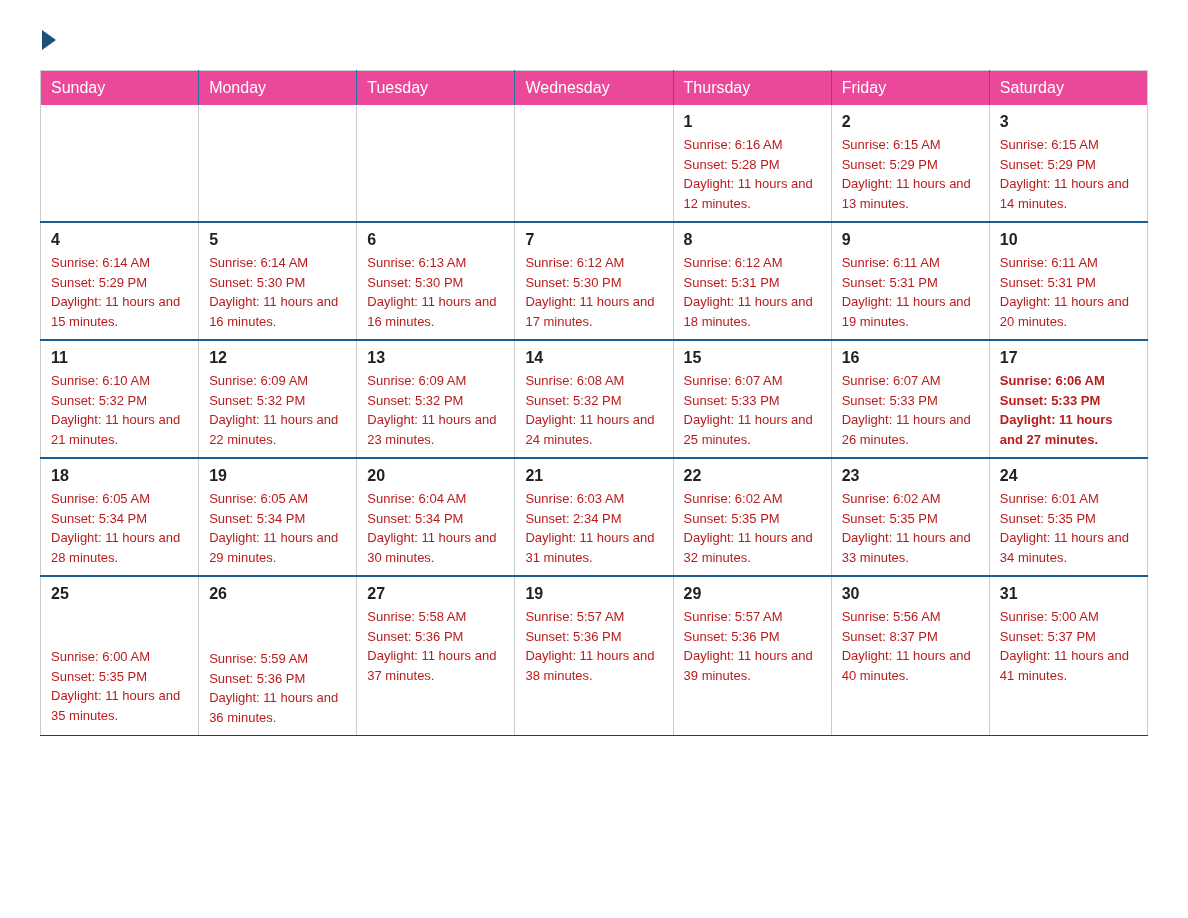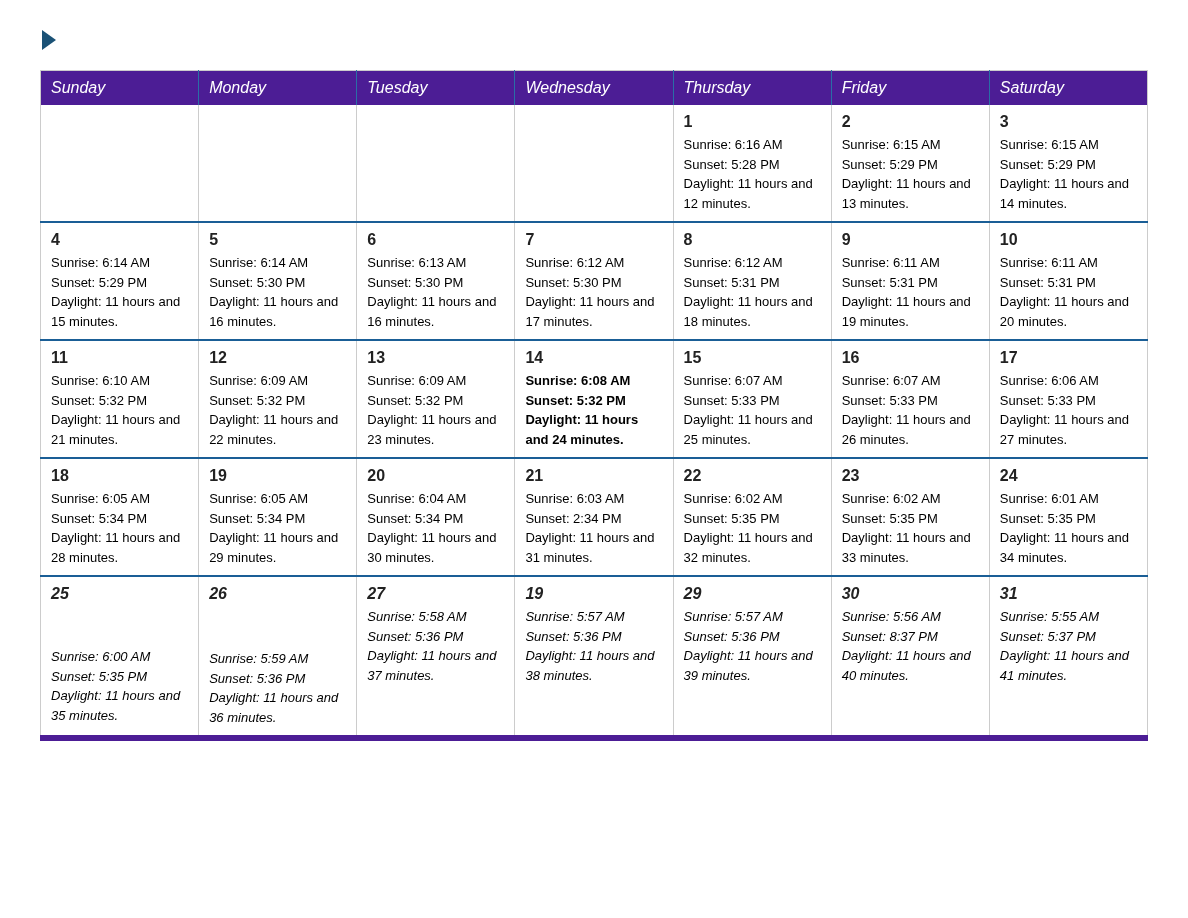--- a/index.html
+++ b/index.html
@@ -57,52 +57,51 @@
       font-size: 22px;
       color: #444;
       margin-top: 4px;
     }
     .calendar {
       width: 100%;
       border-collapse: collapse;
       border: 1px solid #ccc;
     }
     .calendar th {
-      background-color: #4c1d95;
+      background-color: #ec4899;
       color: #fff;
       padding: 8px 10px;
       text-align: left;
       font-size: 16px;
       font-weight: normal;
       border-right: 1px solid #2a6ea6;
-      font-style: italic;
     }
     .calendar th:last-child { border-right: none; }
     .calendar td {
       vertical-align: top;
       padding: 8px 10px;
       border-right: 1px solid #ccc;
       border-bottom: 2px solid #1a5e96;
       width: 14.28%;
       min-height: 100px;
       font-size: 13px;
       color: #333;
     }
     .calendar td:last-child { border-right: none; }
-    .calendar tr:last-child td { border-bottom: 6px solid #4c1d95; font-style: italic; }
+    .calendar tr:last-child td { border-bottom: 1px solid #4c1d95; }
     .day-number {
       font-size: 16px;
       font-weight: bold;
       color: #222;
       margin-bottom: 4px;
       display: block;
     }
     .day-info {
       font-size: 13px;
-      color: #000000;
+      color: #b91c1c;
       line-height: 1.5;
     }
     .empty-cell { background: #fff; }
     .calendar tbody tr td { background: #fff; }
   </style>
 </head>
 <body>
 
 <div class="header">
   <div class="logo">
@@ -214,39 +213,39 @@
 Daylight: 11 hours and 22 minutes.</div>
         </td>
         <td>
           <span class="day-number">13</span>
           <div class="day-info" style="white-space: pre-line;">Sunrise: 6:09 AM
 Sunset: 5:32 PM
 Daylight: 11 hours and 23 minutes.</div>
         </td>
         <td>
           <span class="day-number">14</span>
-          <div class="day-info" style="white-space: pre-line; font-weight: bold;">Sunrise: 6:08 AM
+          <div class="day-info" style="white-space: pre-line;">Sunrise: 6:08 AM
 Sunset: 5:32 PM
 Daylight: 11 hours and 24 minutes.</div>
         </td>
         <td>
           <span class="day-number">15</span>
           <div class="day-info" style="white-space: pre-line;">Sunrise: 6:07 AM
 Sunset: 5:33 PM
 Daylight: 11 hours and 25 minutes.</div>
         </td>
         <td>
           <span class="day-number">16</span>
           <div class="day-info" style="white-space: pre-line;">Sunrise: 6:07 AM
 Sunset: 5:33 PM
 Daylight: 11 hours and 26 minutes.</div>
         </td>
         <td>
           <span class="day-number">17</span>
-          <div class="day-info" style="white-space: pre-line;">Sunrise: 6:06 AM
+          <div class="day-info" style="white-space: pre-line; font-weight: bold;">Sunrise: 6:06 AM
 Sunset: 5:33 PM
 Daylight: 11 hours and 27 minutes.</div>
         </td>
       </tr>
       <tr>
         <td>
           <span class="day-number">18</span>
           <div class="day-info" style="white-space: pre-line;">Sunrise: 6:05 AM
 Sunset: 5:34 PM
 Daylight: 11 hours and 28 minutes.</div>
@@ -320,19 +319,19 @@
 Daylight: 11 hours and 39 minutes.</div>
         </td>
         <td>
           <span class="day-number">30</span>
           <div class="day-info" style="white-space: pre-line;">Sunrise: 5:56 AM
 Sunset: 8:37 PM
 Daylight: 11 hours and 40 minutes.</div>
         </td>
         <td>
           <span class="day-number">31</span>
-          <div class="day-info" style="white-space: pre-line;">Sunrise: 5:55 AM
+          <div class="day-info" style="white-space: pre-line;">Sunrise: 5:00 AM
 Sunset: 5:37 PM
 Daylight: 11 hours and 41 minutes.</div>
         </td>
       </tr>
     </tbody>
 </table>
 
 </body></html>

